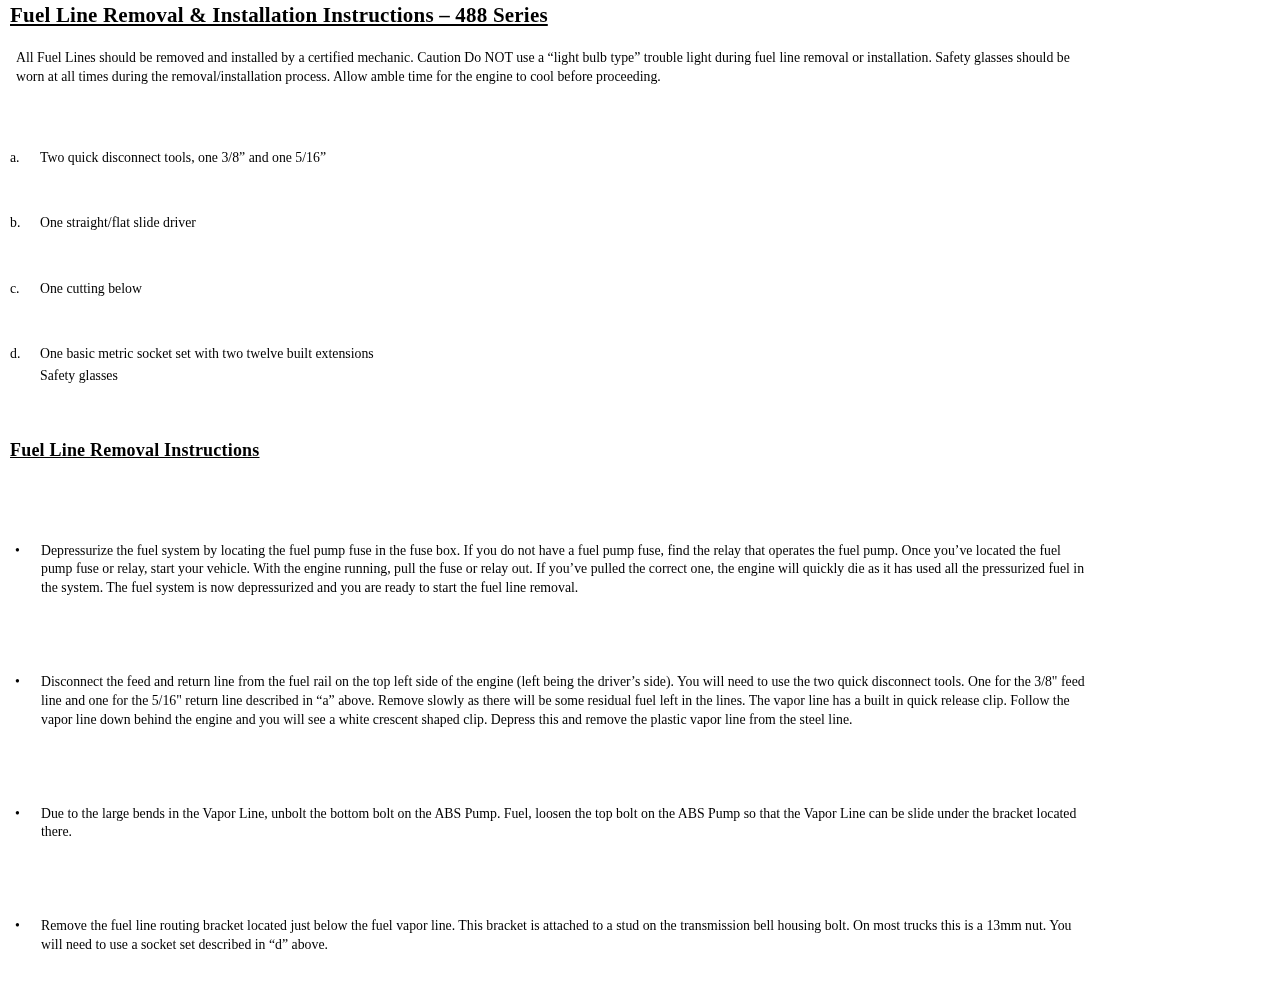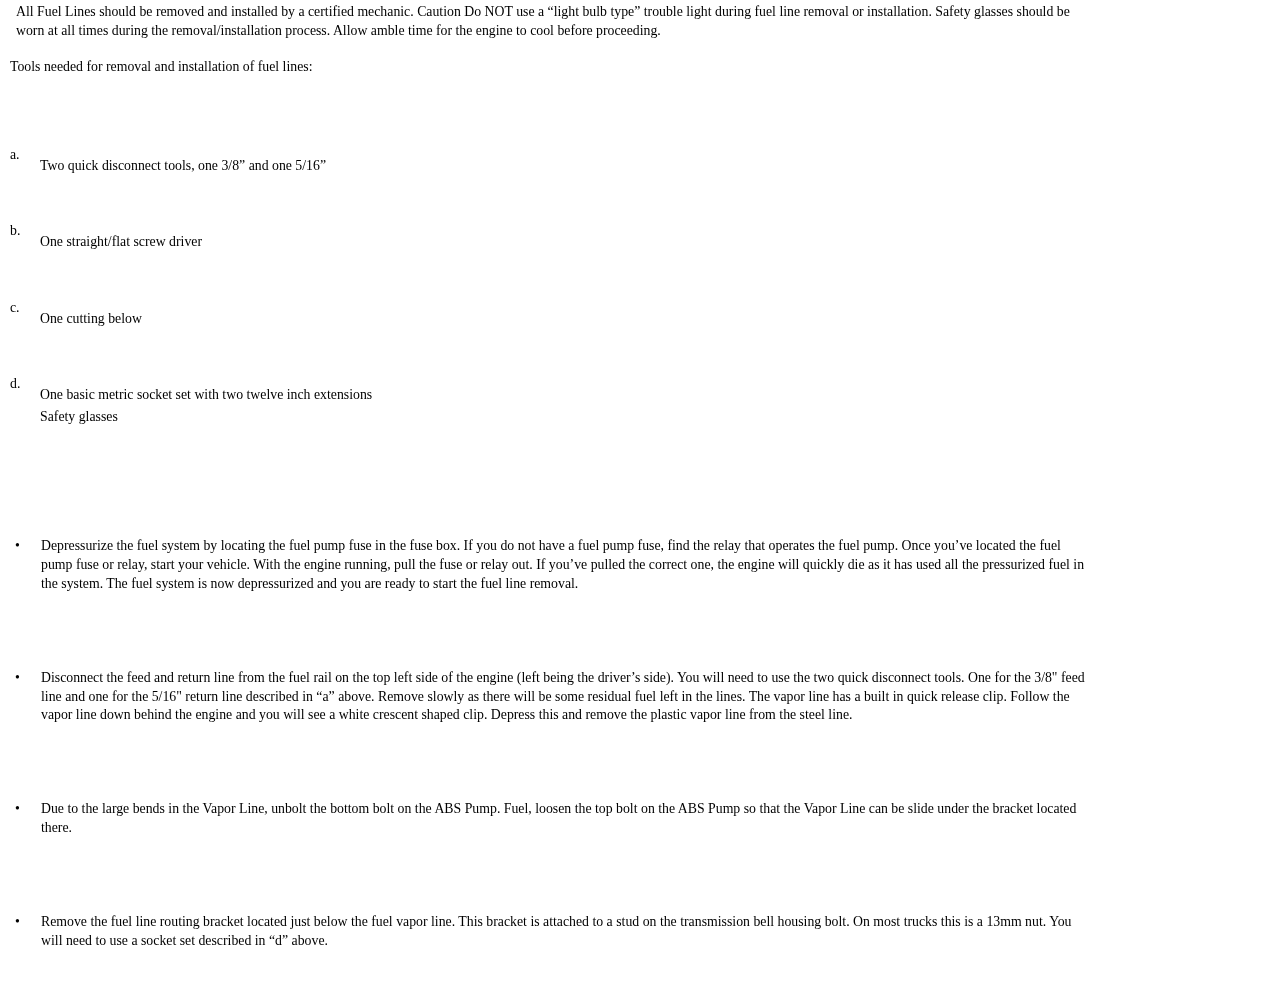--- a/index.html
+++ b/index.html
@@ -42,21 +42,20 @@
   }
   .tool-item {
     display: flex;
   }
   .tool-marker {
     flex: 0 0 30px;
     width: 30px;
   }
   .tool-text {
     flex: 1;
-    margin-top: 11px;
   }
   .section-heading {
     font-size: 18px;
     font-weight: bold;
     text-decoration: underline;
     margin: 8px 0 24px 0;
     letter-spacing: 0.2px;
   }
   .bullet-list {
     margin: 0;
@@ -73,46 +72,47 @@
   }
   .bullet-text {
     flex: 1;
   }
 </style>
 </head>
 <body>
 
 <div class="doc">
 
+  <h1 class="doc-title">Fuel Line Removal &amp; Installation Instructions – 488 Series</h1>
 
   <p class="body-text intro-paragraph">All Fuel Lines should be removed and installed by a certified mechanic. Caution Do NOT use a “light bulb type” trouble light during fuel line removal or installation. Safety glasses should be
 worn at all times during the removal/installation process. Allow amble time for the engine to cool before proceeding.</p>
 
-  <p class="body-text tools-heading">Tools needed for removal and installation of fuel lines:</p>
 
   <div class="body-text tools-list">
     <div class="tool-item">
       <span class="tool-marker">a.</span>
       <span class="tool-text">Two quick disconnect tools, one 3/8” and one 5/16”</span>
     </div>
     <div class="tool-item">
       <span class="tool-marker">b.</span>
-      <span class="tool-text">One straight/flat screw driver</span>
+      <span class="tool-text">One straight/flat slide driver</span>
     </div>
     <div class="tool-item">
       <span class="tool-marker">c.</span>
       <span class="tool-text">One cutting below</span>
     </div>
     <div class="tool-item">
       <span class="tool-marker">d.</span>
-      <span class="tool-text">One basic metric socket set with two twelve inch extensions
+      <span class="tool-text">One basic metric socket set with two twelve built extensions
 Safety glasses</span>
     </div>
   </div>
 
+  <h2 class="section-heading">Fuel Line Removal Instructions</h2>
 
   <div class="body-text bullet-list">
 
     <div class="bullet-item">
       <span class="bullet-marker">•</span>
       <span class="bullet-text">Depressurize the fuel system by locating the fuel pump fuse in the fuse box. If you do not have a fuel pump fuse, find the relay that operates the fuel pump. Once you’ve located the fuel
 pump fuse or relay, start your vehicle. With the engine running, pull the fuse or relay out. If you’ve pulled the correct one, the engine will quickly die as it has used all the pressurized fuel in
 the system. The fuel system is now depressurized and you are ready to start the fuel line removal.</span>
     </div>
 

